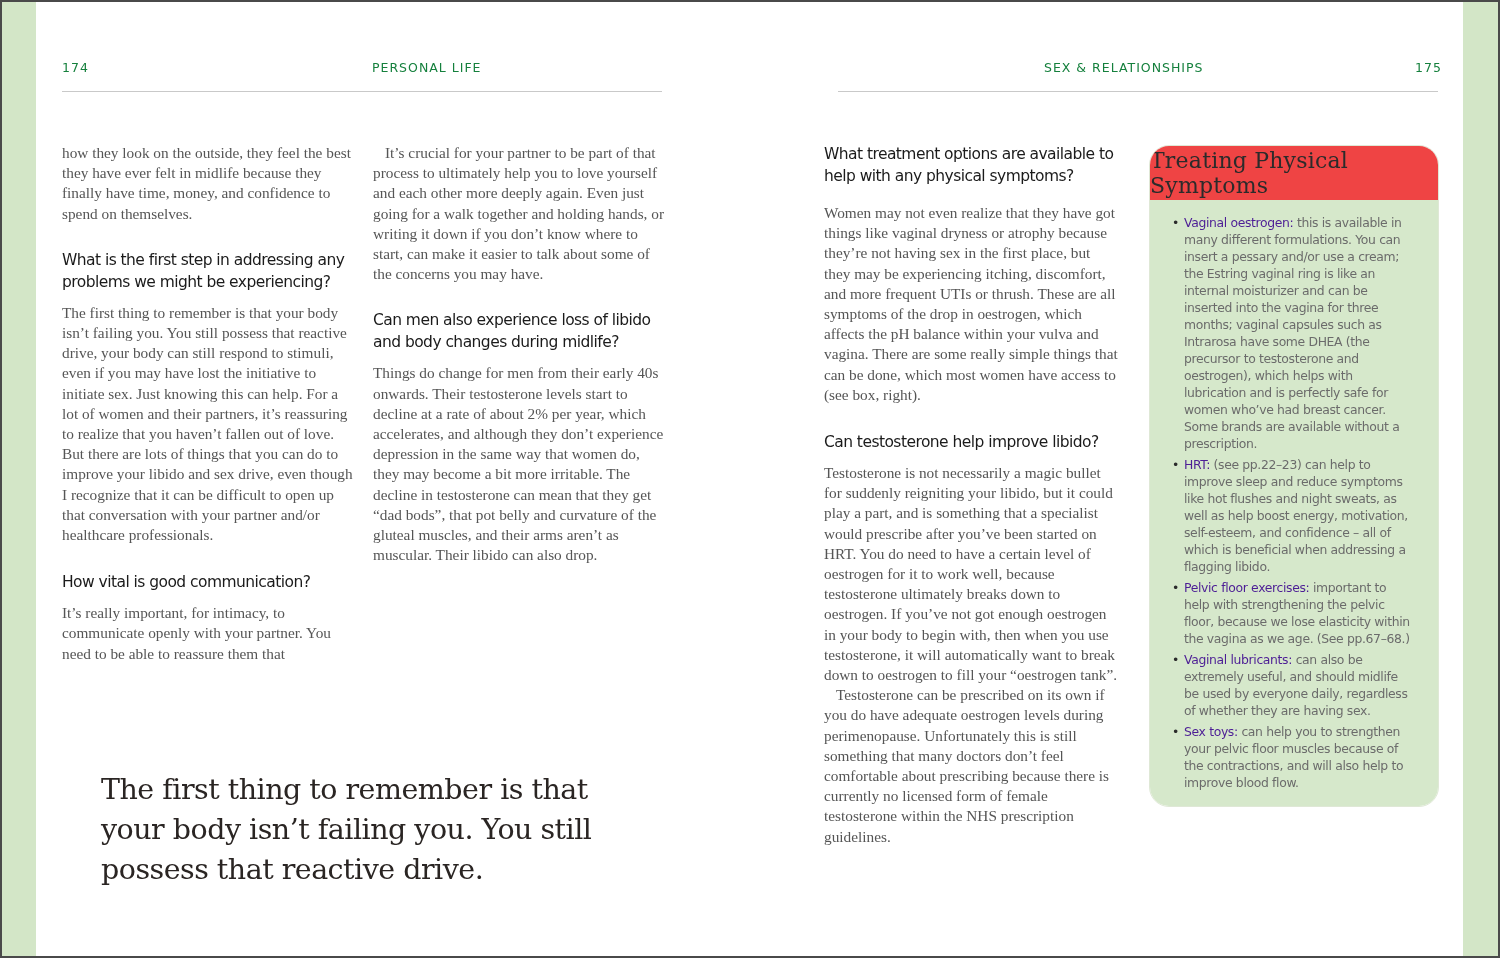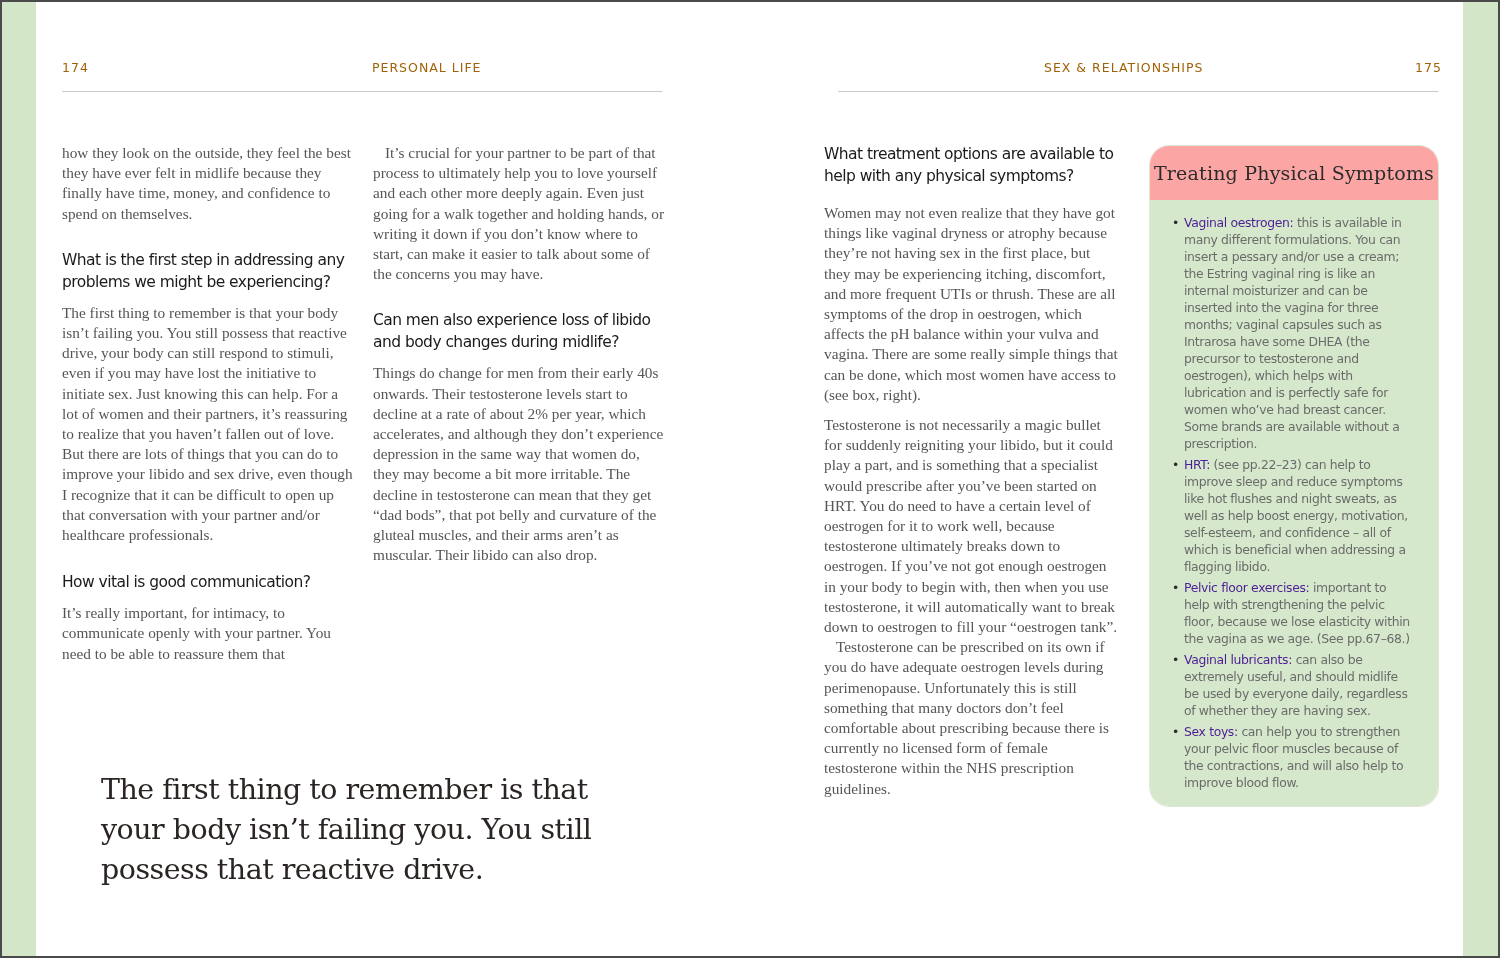--- a/index.html
+++ b/index.html
@@ -11,21 +11,21 @@
   .frame-top { position: absolute; left: 0; top: 0; width: 1500px; height: 2px; background: #4a4a4a; }
   .frame-bottom { position: absolute; left: 0; bottom: 0; width: 1500px; height: 2px; background: #4a4a4a; }
   .frame-left { position: absolute; left: 0; top: 0; width: 2px; height: 958px; background: #4a4a4a; }
   .frame-right { position: absolute; right: 0; top: 0; width: 2px; height: 958px; background: #4a4a4a; }
   .side-strip-left { position: absolute; left: 2px; top: 2px; width: 34px; height: 954px; background: #d3e6c7; }
   .side-strip-right { position: absolute; right: 2px; top: 2px; width: 35px; height: 954px; background: #d3e6c7; }
 
   .running-head {
     position: absolute; top: 60px;
     font-family: "DejaVu Sans", sans-serif;
-    font-size: 12.5px; letter-spacing: 1px; color: #a16207;
+    font-size: 12.5px; letter-spacing: 1px; color: #15803d;
   }
   .rule { position: absolute; top: 91px; height: 1px; background: #c9c9c9; }
 
   .col {
     position: absolute;
     font-family: "Liberation Serif", serif;
     font-size: 15.3px; line-height: 20.2px; color: #555;
   }
   .col p { margin: 0; }
   .col p.indent { text-indent: 12px; }
@@ -42,23 +42,23 @@
     font-size: 28.5px; line-height: 40px; color: #2a2523;
     letter-spacing: -0.5px;
   }
 
   .box {
     position: absolute; left: 1149px; top: 145px; width: 288px; height: 660px;
     border-radius: 20px; overflow: hidden;
     border: 1px solid #dfe8d6;
   }
   .box-head {
-    background: #fca5a5; height: 54px;
+    background: #ef4444; height: 54px;
     display: flex; align-items: center; justify-content: center;
-    font-family: "DejaVu Serif", serif; font-size: 19px; color: #2b2b2b;
+    font-family: "DejaVu Serif", serif; font-size: 22px; color: #2b2b2b;
     letter-spacing: 0.2px;
   }
   .box-body {
     background: #d6e8cb; height: 606px; padding: 14px 24px 0 22px; box-sizing: border-box;
   }
   .box-body ul { list-style: none; margin: 0; padding: 0; }
   .box-body li {
     position: relative; padding-left: 12px; margin-bottom: 4px;
     font-family: "DejaVu Sans", sans-serif; font-size: 12.4px; line-height: 17px;
     color: #6b6b6b; letter-spacing: -0.35px;
@@ -101,20 +101,21 @@
 </div>
 
 <div>
   <div class="running-head" style="left:1044px;">SEX &amp; RELATIONSHIPS</div>
   <div class="running-head" style="left:1415px;">175</div>
   <div class="rule" style="left:838px; width:600px;"></div>
 
   <div class="col" style="left:824px; top:143px; width:295px;">
     <h3 class="q">What treatment options are available to help with any physical symptoms?</h3>
     <p style="margin-top:16px;">Women may not even realize that they have got things like vaginal dryness or atrophy because they’re not having sex in the first place, but they may be experiencing itching, discomfort, and more frequent UTIs or thrush. These are all symptoms of the drop in oestrogen, which affects the pH balance within your vulva and vagina. There are some really simple things that can be done, which most women have access to (see box, right).</p>
+    <h3 class="q" style="margin-top:26px;">Can testosterone help improve libido?</h3>
     <p style="margin-top:10px;">Testosterone is not necessarily a magic bullet for suddenly reigniting your libido, but it could play a part, and is something that a specialist would prescribe after you’ve been started on HRT. You do need to have a certain level of oestrogen for it to work well, because testosterone ultimately breaks down to oestrogen. If you’ve not got enough oestrogen in your body to begin with, then when you use testosterone, it will automatically want to break down to oestrogen to fill your “oestrogen tank”.</p>
     <p class="indent">Testosterone can be prescribed on its own if you do have adequate oestrogen levels during perimenopause. Unfortunately this is still something that many doctors don’t feel comfortable about prescribing because there is currently no licensed form of female testosterone within the NHS prescription guidelines.</p>
   </div>
 
   <div class="box">
     <div class="box-head">Treating Physical Symptoms</div>
     <div class="box-body">
       <ul>
         <li>
           <span class="bullet">•</span><span class="term">Vaginal oestrogen:</span><span> this is available in many different formulations. You can insert a pessary and/or use a cream; the Estring vaginal ring is like an internal moisturizer and can be inserted into the vagina for three months; vaginal capsules such as Intrarosa have some DHEA (the precursor to testosterone and oestrogen), which helps with lubrication and is perfectly safe for women who’ve had breast cancer. Some brands are available without a prescription.</span>

